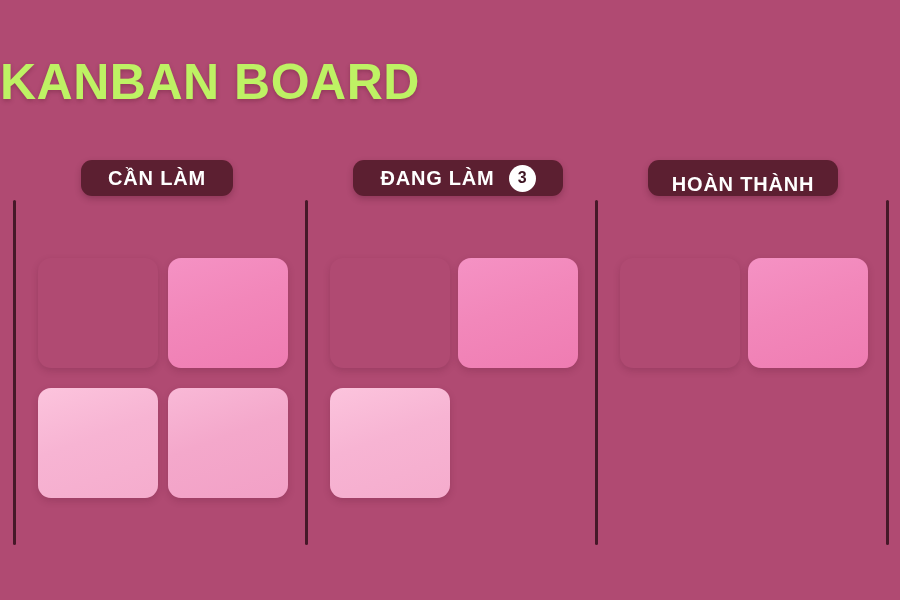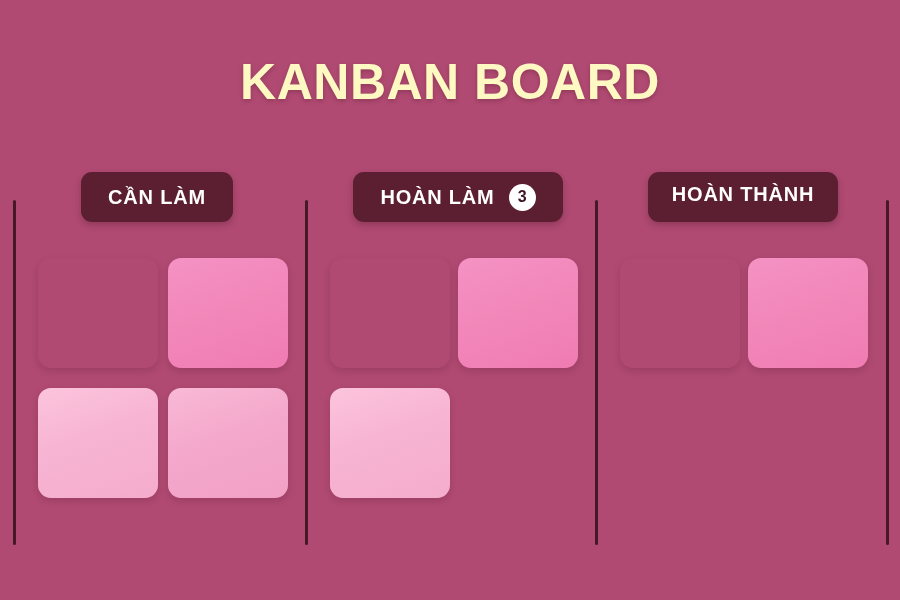--- a/index.html
+++ b/index.html
@@ -19,22 +19,21 @@
     position: absolute;
     inset: 0;
   }
 
   
   .board-title {
     position: absolute;
     top: 52px;
     left: 0;
     width: 900px;
-    text-align: center;
-    color: #fef9c3;
+    color: #bef264;
     font-size: 50px;
     font-weight: bold;
     letter-spacing: 0.5px;
     line-height: 60px;
     text-shadow: 0 2px 4px rgba(90, 25, 45, 0.35);
     white-space: nowrap;
   }
 
   
   .divider {
@@ -43,29 +42,29 @@
     width: 3px;
     height: 345px;
     background: #3d1422;
     border-radius: 2px;
     opacity: 0.92;
   }
 
   
   .col-header {
     position: absolute;
-    top: 172px;
-    height: 50px;
+    top: 160px;
+    height: 36px;
     background: #5c1f31;
     border-radius: 11px;
     display: flex;
     align-items: center;
     justify-content: center;
     gap: 14px;
-    padding: 16px 22px;
+    padding: 0 22px;
     box-sizing: border-box;
     box-shadow: 0 3px 6px rgba(70, 20, 38, 0.3);
   }
   .col-header-label {
     color: #ffffff;
     font-size: 20px;
     font-weight: bold;
     letter-spacing: 0.8px;
     white-space: nowrap;
   }
@@ -111,21 +110,21 @@
 
   <div class="col-header" style="left:81px; width:152px;">
     <span class="col-header-label">CẦN LÀM</span>
   </div>
   <div class="card shade-1" style="left:38px;  top:258px;"></div>
   <div class="card shade-2" style="left:168px; top:258px;"></div>
   <div class="card shade-3" style="left:38px;  top:388px;"></div>
   <div class="card shade-4" style="left:168px; top:388px;"></div>
 
   <div class="col-header" style="left:353px; width:210px;">
-    <span class="col-header-label">HOÀN LÀM</span>
+    <span class="col-header-label">ĐANG LÀM</span>
     <span class="count-badge">3</span>
   </div>
   <div class="card shade-1" style="left:330px; top:258px;"></div>
   <div class="card shade-2" style="left:458px; top:258px;"></div>
   <div class="card shade-3" style="left:330px; top:388px;"></div>
 
   <div class="col-header" style="left:648px; width:190px;align-items:flex-end;">
     <span class="col-header-label">HOÀN THÀNH</span>
   </div>
   <div class="card shade-1" style="left:620px; top:258px;"></div>

